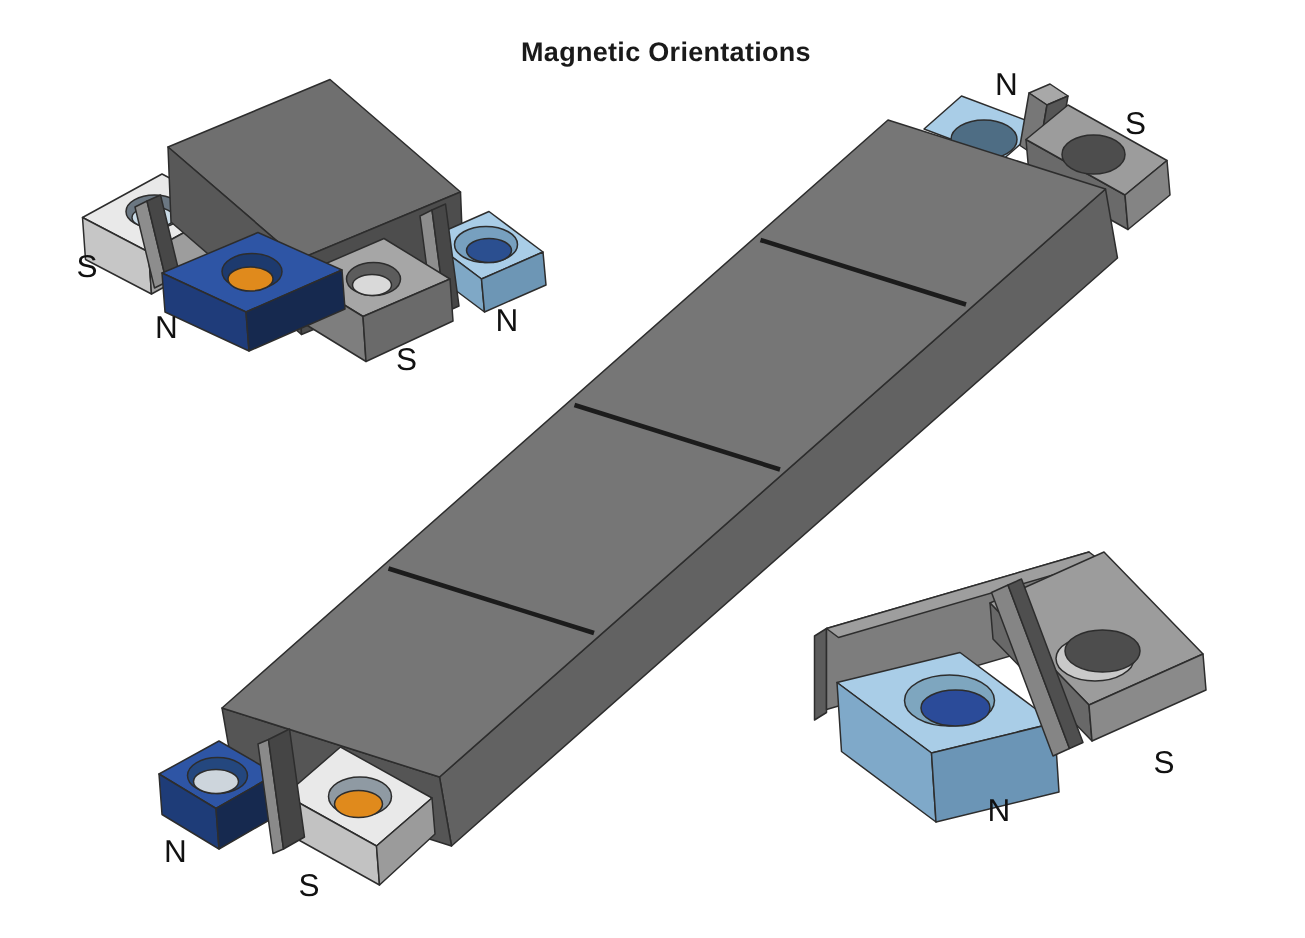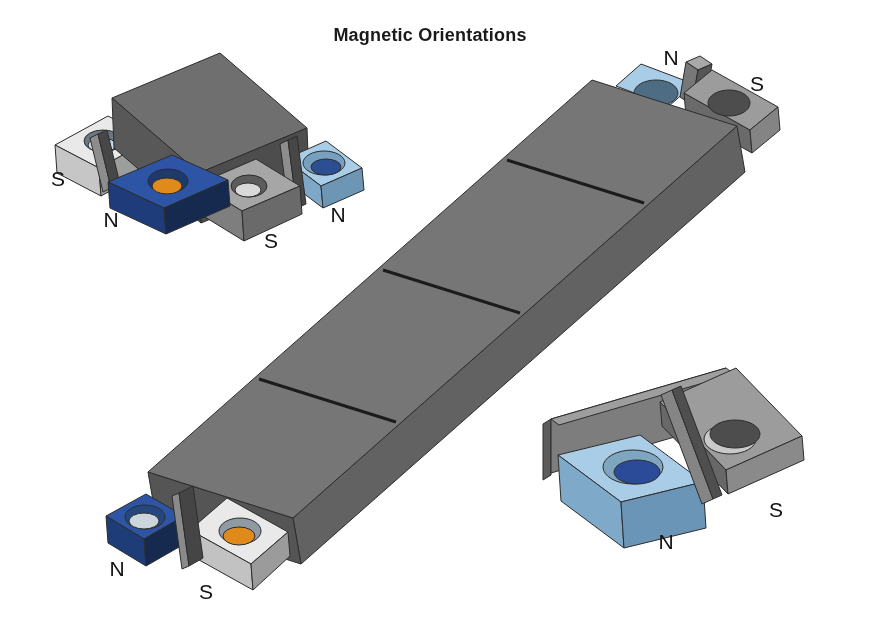--- a/index.html
+++ b/index.html
@@ -5,21 +5,21 @@
   html,body{margin:0;padding:0;background:#fff;}
   .stage{
     position:relative;
     width:870px;height:625px;
     background:var(--background,#fff);
     font-family:"Liberation Sans",sans-serif;
     overflow:hidden;
   }
   .scene{position:absolute;left:0;top:0;}
   .figure-title{
-    position:absolute;left:430px;top:35px;
+    position:absolute;left:444px;top:35px;
     transform:translate(-50%,-50%);
     font-weight:bold;font-size:18px;letter-spacing:0.2px;
     color:var(--title_text,#1a1a1a);
     white-space:nowrap;
   }
   .pole-label{
     position:absolute;transform:translate(-50%,-50%);
     font-size:21px;color:var(--label_text,#111);
     white-space:nowrap;line-height:1;
   }

